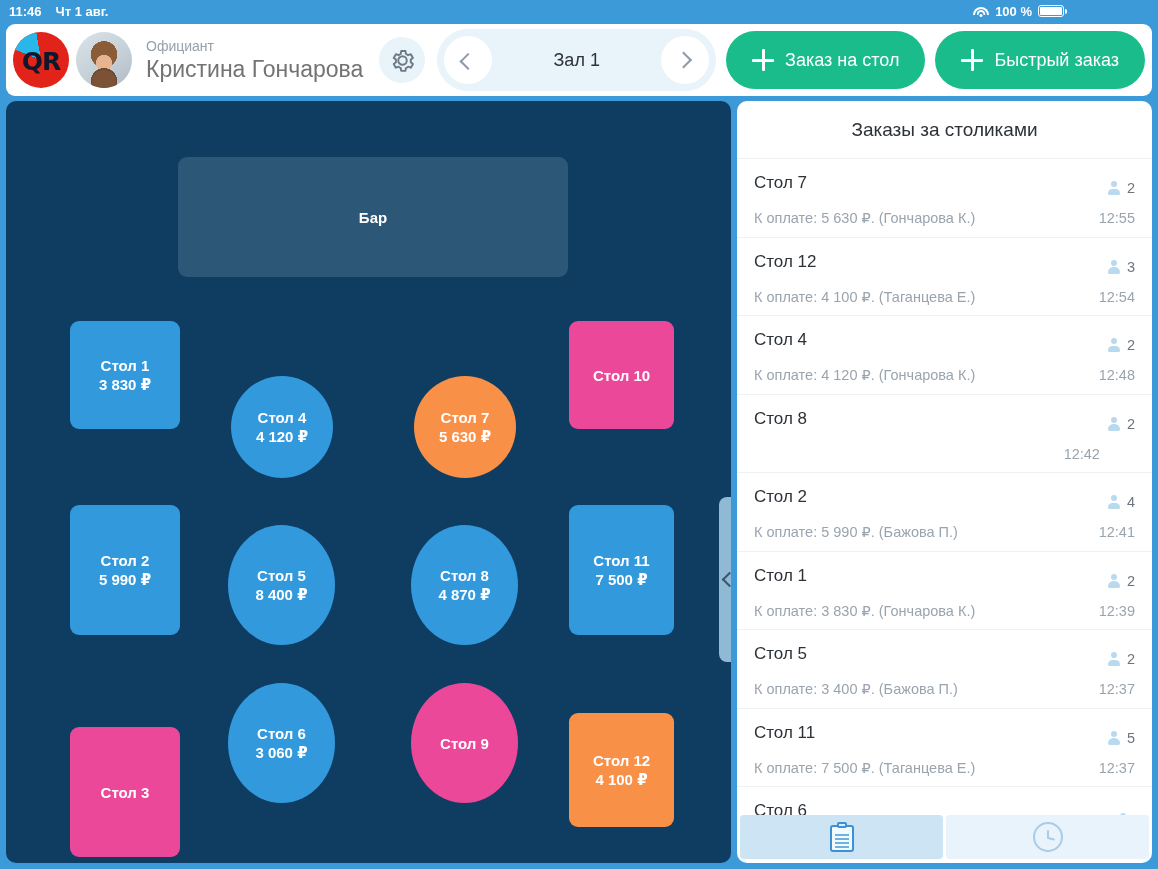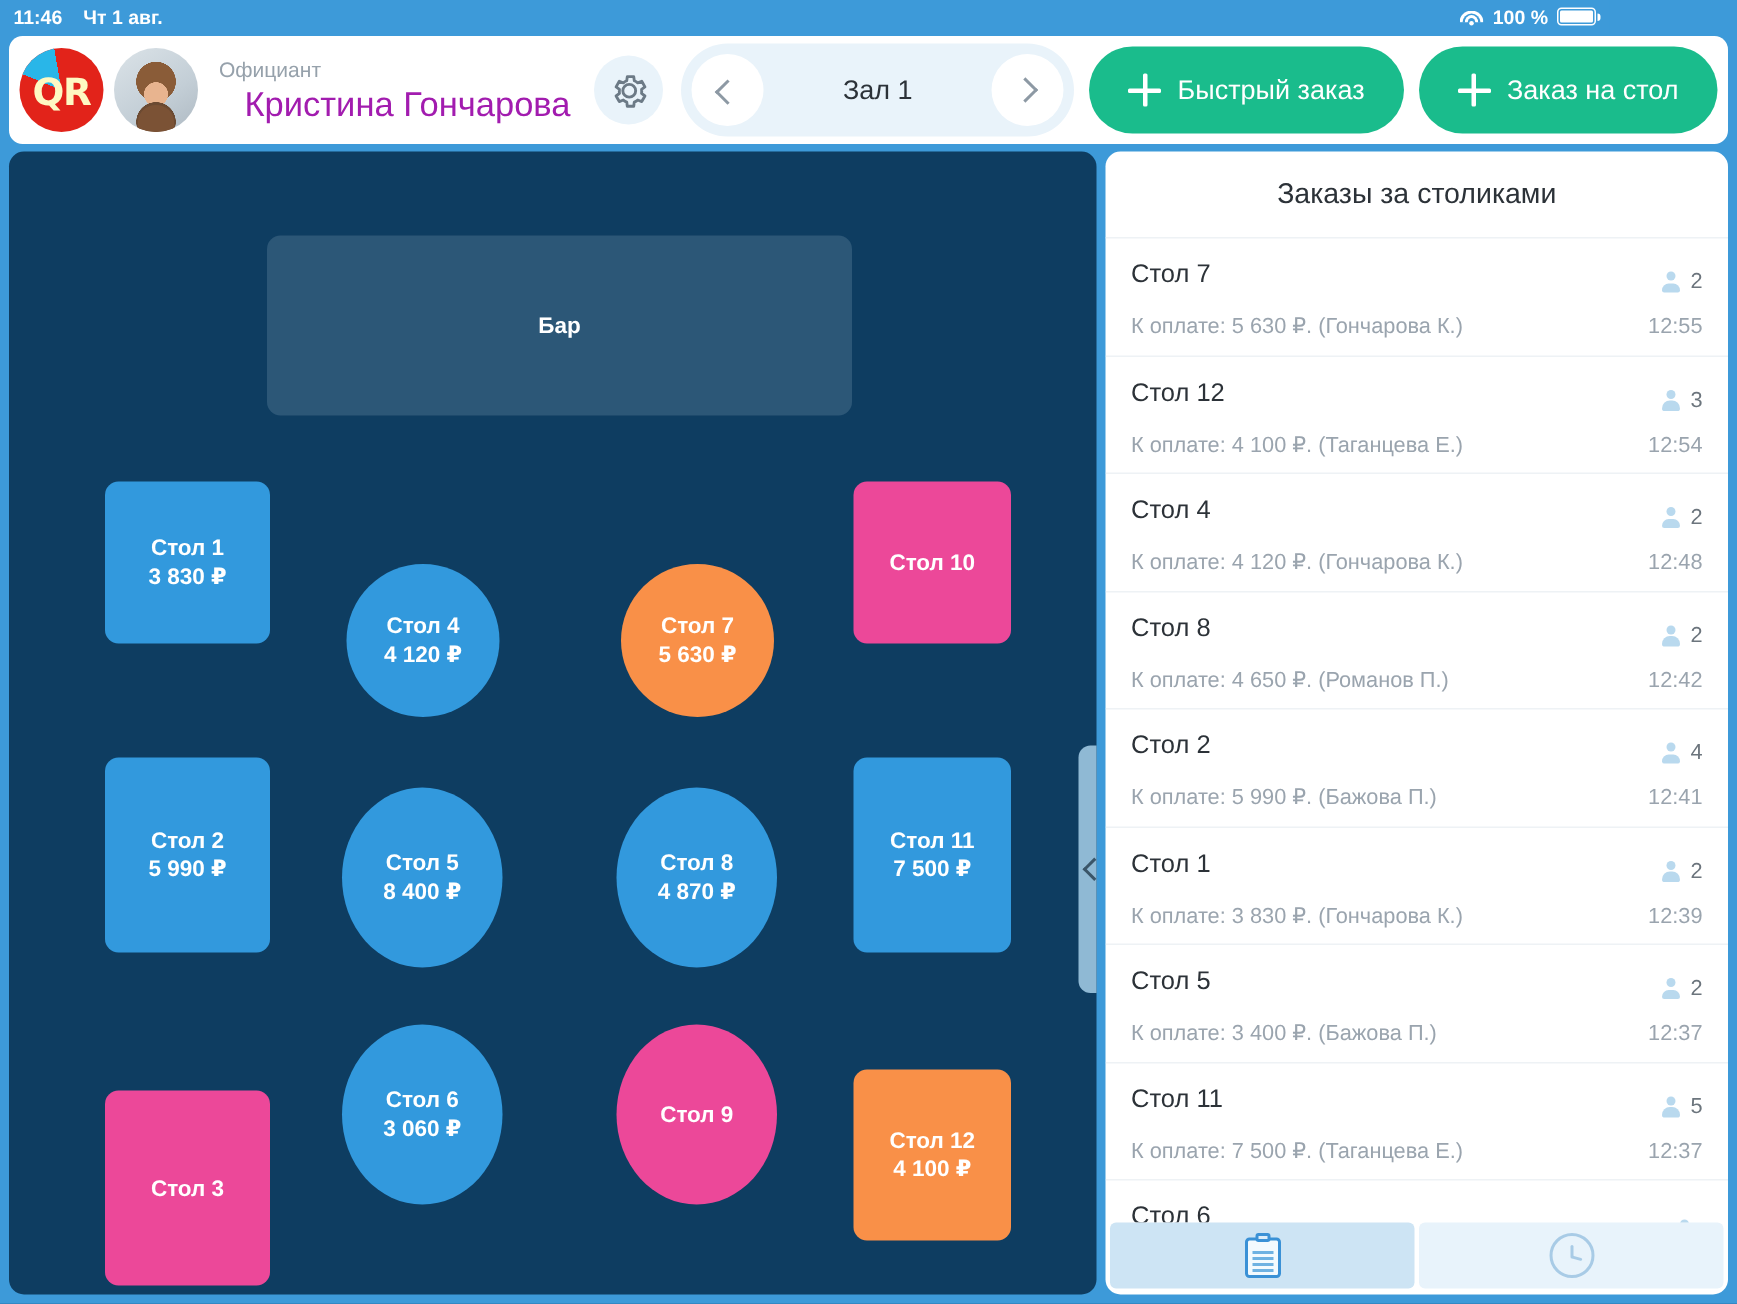--- a/index.html
+++ b/index.html
@@ -48,40 +48,40 @@
   .logo {
     width: 56px; height: 56px; border-radius: 50%; background: #e2231a;
     position: relative; flex: 0 0 auto; overflow: hidden;
     display: flex; align-items: center; justify-content: center;
   }
   .logo .wedge {
     position: absolute; width: 56px; height: 56px; left: 0; top: 0;
     background: conic-gradient(from 292deg, #29b6e8 0deg 58deg, transparent 58deg 360deg);
   }
   .logo .qr {
-    position: relative; color: #fef9c3; font-weight: 700; font-size: 25px;
+    position: relative; color: #0f172a; font-weight: 700; font-size: 25px;
     letter-spacing: -1px; font-family: "DejaVu Sans", sans-serif; z-index: 2;
     transform: translateY(1px);
   }
   .avatar {
     width: 56px; height: 56px; border-radius: 50%; margin-left: 7px; flex: 0 0 auto;
     background:
       radial-gradient(circle at 50% 88%, #6b4a32 0 23%, transparent 23.5%),
       radial-gradient(circle at 50% 55%, #e8b48f 0 19%, transparent 19.5%),
       radial-gradient(circle at 50% 40%, #8a5c38 0 30%, transparent 30.5%),
       linear-gradient(145deg, #dbe3e8 0%, #c3ced6 60%, #aeb9c2 100%);
     position: relative; overflow: hidden;
   }
   .avatar::after {
     content: ""; position: absolute; left: 28%; top: 68%; width: 44%; height: 40%;
     background: #7b5235; border-radius: 50% 50% 0 0;
   }
   .who { margin-left: 14px; display: flex; flex-direction: column; justify-content: center; }
   .who .role { font-size: 14px; color: #96a1ab; line-height: 18px; }
-  .who .name { font-size: 23px; color: #a21caf; line-height: 28px; font-weight: 400; margin-left: 17px; }
+  .who .name { font-size: 23px; color: #737373; line-height: 28px; font-weight: 400; }
 
   .gear-btn {
     width: 46px; height: 46px; border-radius: 50%; background: #e9f3fa;
     margin-left: 16px; display: flex; align-items: center; justify-content: center;
     flex: 0 0 auto; cursor: pointer;
   }
   .hall-nav {
     margin-left: 12px; height: 62px; flex: 1 1 auto; min-width: 0;
     background: #e9f3fa; border-radius: 31px;
     display: flex; align-items: center; justify-content: space-between;
@@ -246,25 +246,25 @@
         <span class="chev left"></span>
       </div>
       <div class="hall-title">Зал 1</div>
       <div class="nav-circle">
         <span class="chev right"></span>
       </div>
     </div>
 
     <div class="hbtn">
       <span class="plus"></span>
-      <span>Быстрый заказ</span>
+      <span>Заказ на стол</span>
     </div>
     <div class="hbtn">
       <span class="plus"></span>
-      <span>Заказ на стол</span>
+      <span>Быстрый заказ</span>
     </div>
   </div>
 
   <div class="floor" id="floor">
       <div class="tbl rect busy" style="left: 563px; top: 612px; width: 105px; height: 114px;">
         <div>Стол 12</div>
         <div>4 100 ₽</div>
       </div>
       <div class="tbl circle empty" style="left: 405px; top: 582px; width: 107px; height: 120px;">
         <div>Стол 9</div>
@@ -344,21 +344,20 @@
           </div>
           <div class="o-sub">К оплате: 4 120 ₽. (Гончарова К.)</div>
           <div class="o-time">12:48</div>
         </div>
         <div class="order">
           <div class="o-table">Стол 8</div>
           <div class="o-guests">
             <span class="person"></span>
             <span>2</span>
           </div>
-          <div class="o-sub">К оплате: 4 650 ₽. (Романов П.)</div>
           <div class="o-time">12:42</div>
         </div>
         <div class="order">
           <div class="o-table">Стол 2</div>
           <div class="o-guests">
             <span class="person"></span>
             <span>4</span>
           </div>
           <div class="o-sub">К оплате: 5 990 ₽. (Бажова П.)</div>
           <div class="o-time">12:41</div>

